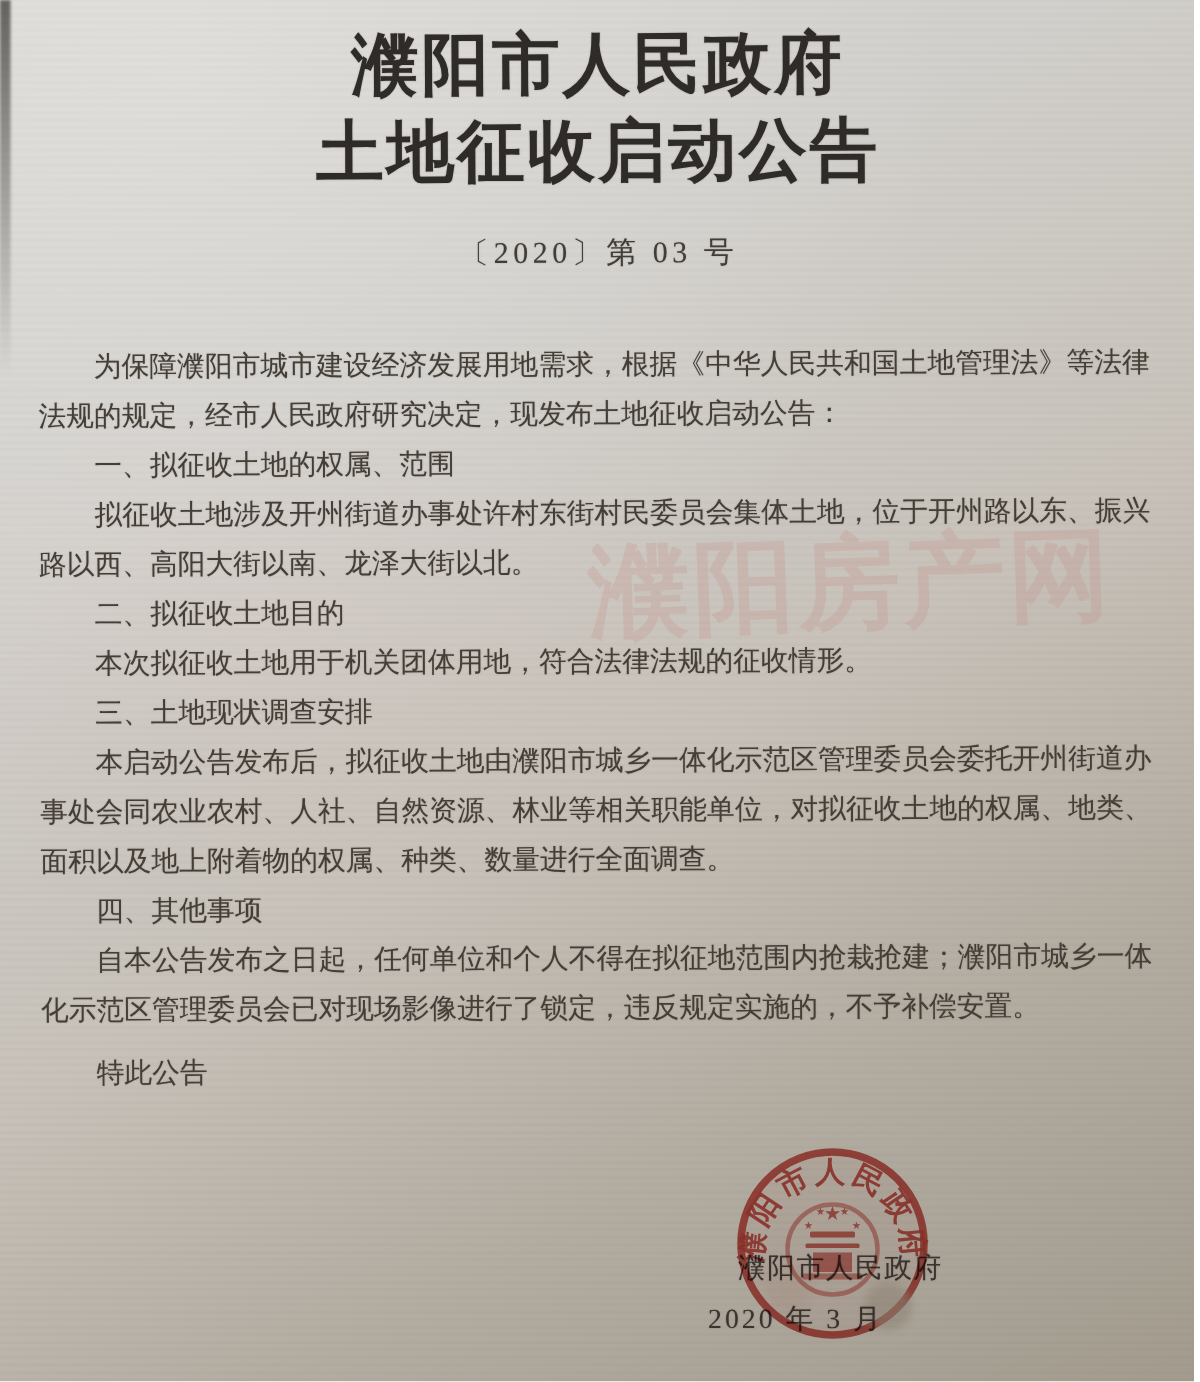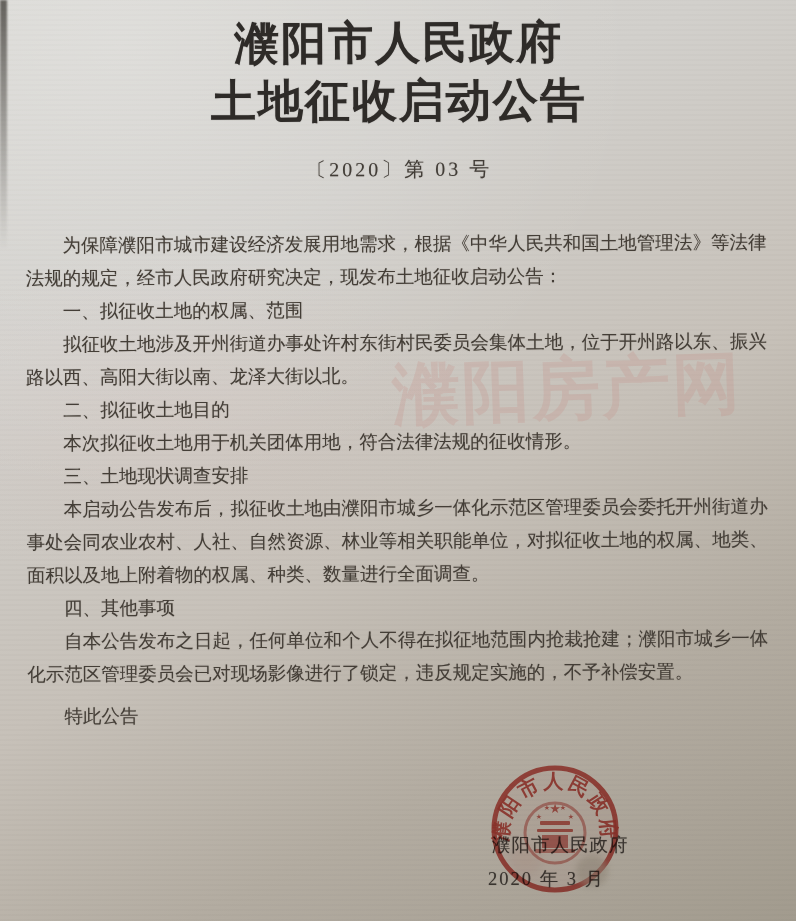--- a/index.html
+++ b/index.html
@@ -35,21 +35,21 @@
     color:#443e37;text-shadow:0 0 1px rgba(68,62,55,0.35);}
   .body-text p{margin:0;text-indent:2em;}
   .body-text p.closing{margin-top:9px;}
   .watermark{position:absolute;left:392px;top:344px;
     font-family:"Liberation Sans","DejaVu Sans",sans-serif;
     font-weight:700;font-size:68px;letter-spacing:2px;
     color:rgba(198,142,136,0.26);transform:rotate(-2deg);
     white-space:nowrap;pointer-events:none;}
   .sign-name{position:absolute;left:492px;top:832px;font-size:18.5px;
     letter-spacing:1px;color:#39342f;text-shadow:0 0 1px rgba(57,52,47,0.4);}
-  .sign-date{position:absolute;left:488px;top:866px;font-size:18.5px;
+  .sign-date{position:absolute;left:472px;top:866px;font-size:18.5px;
     letter-spacing:2px;color:#39342f;text-shadow:0 0 1px rgba(57,52,47,0.4);}
   .seal{position:absolute;left:488px;top:763px;width:134px;height:134px;
     mix-blend-mode:multiply;opacity:0.92;}
 </style>
 </head>
 <body>
 
 <div class="page">
   <div class="edge-shadow"></div>
 

